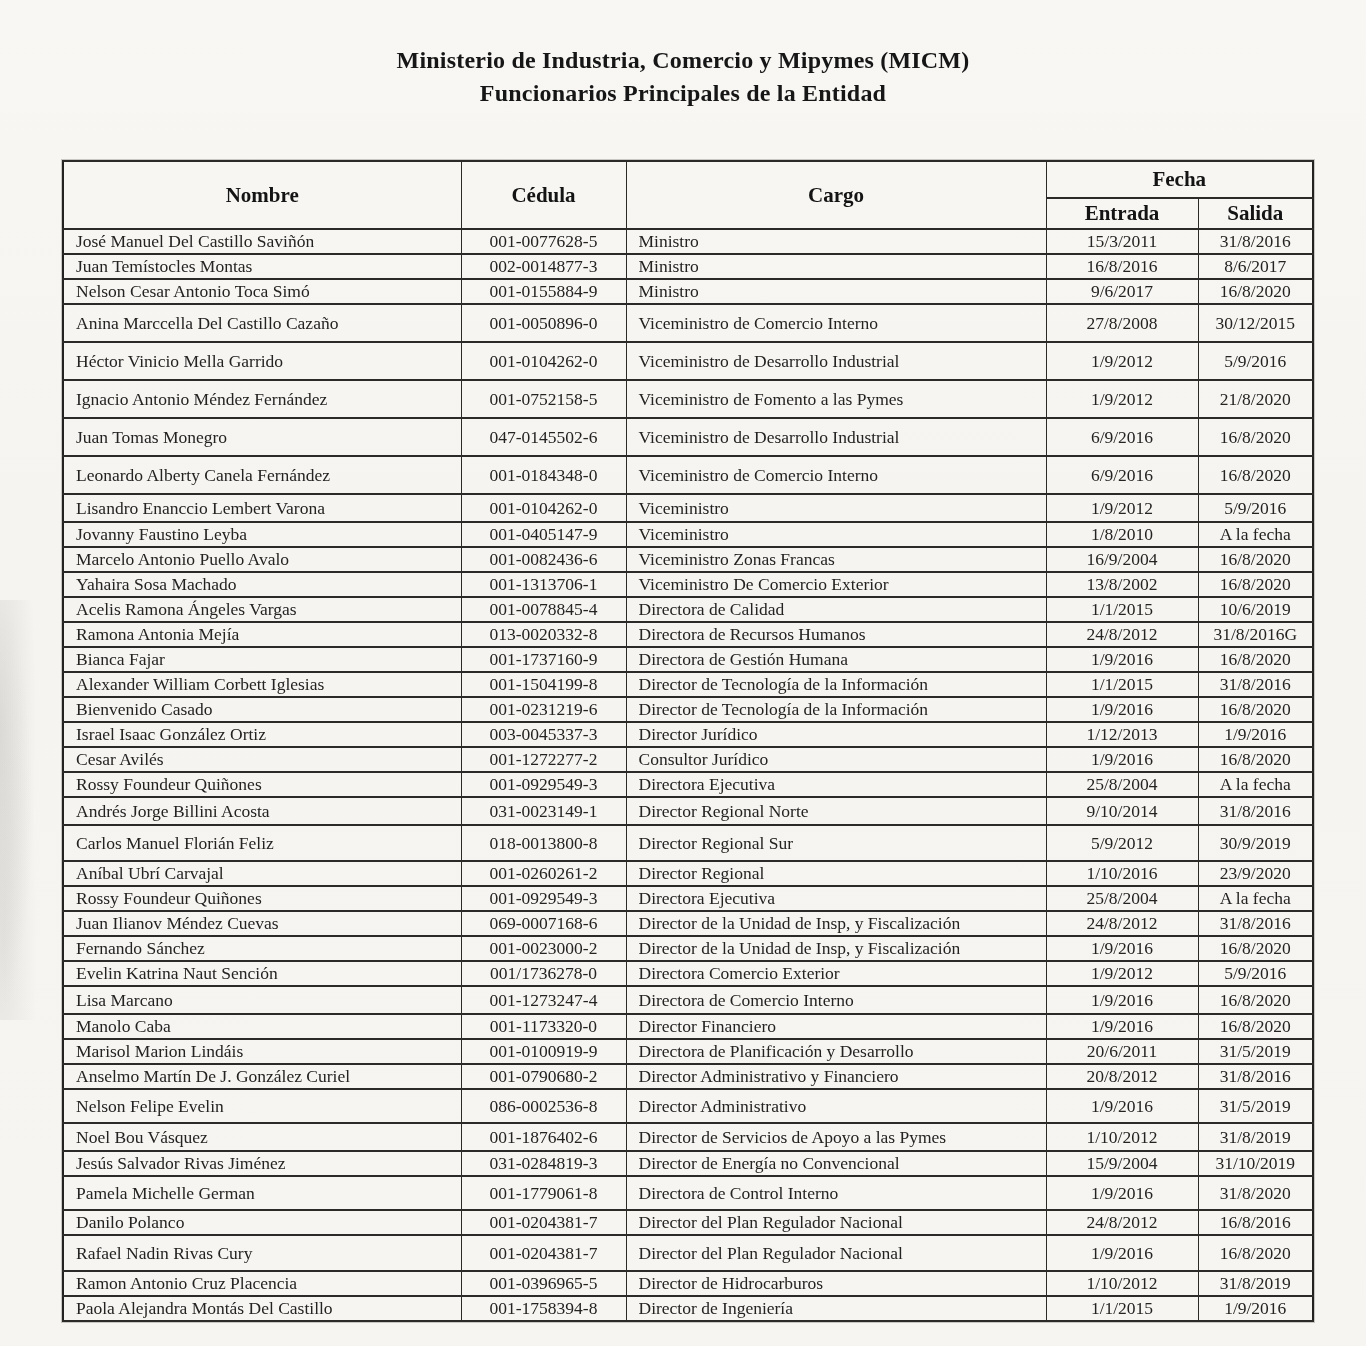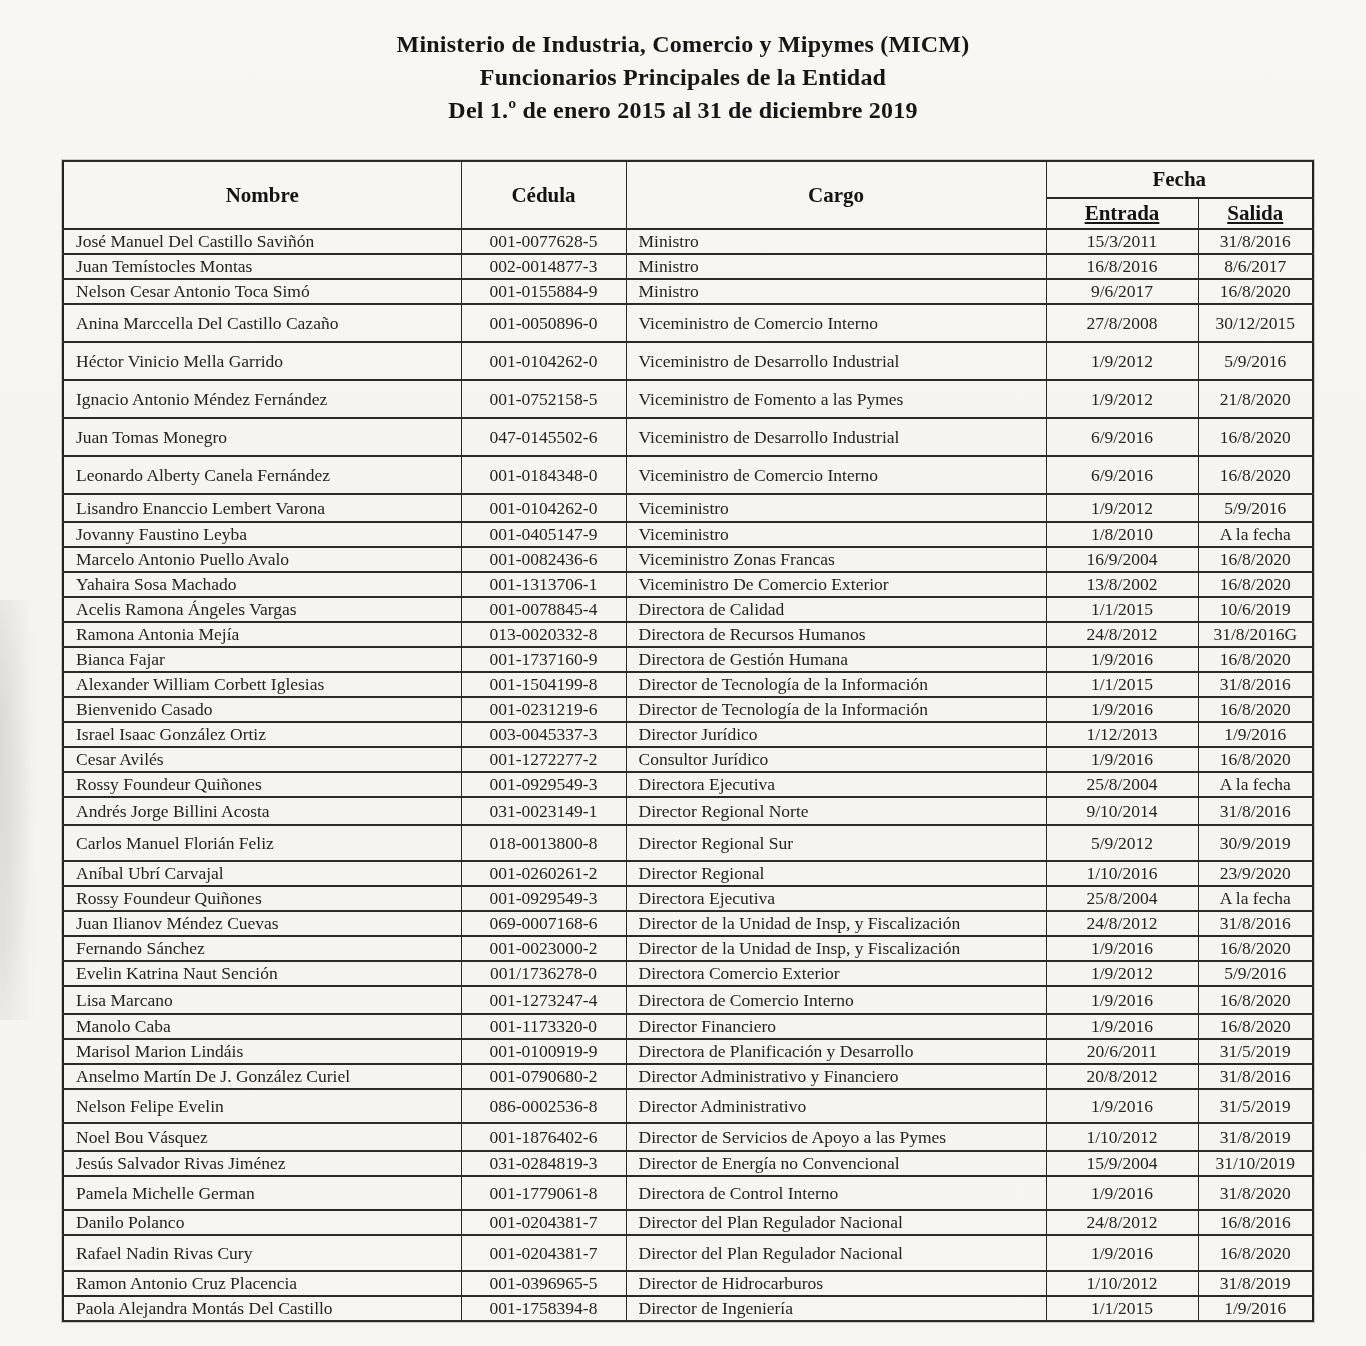--- a/index.html
+++ b/index.html
@@ -12,21 +12,21 @@
     position:relative;
     overflow:hidden;
   }
   .scan-smudge{
     position:absolute;left:-18px;top:600px;width:55px;height:420px;
     background:radial-gradient(ellipse at 30% 30%,rgba(120,118,112,0.18),rgba(120,118,112,0) 70%),
                radial-gradient(ellipse at 40% 80%,rgba(120,118,112,0.12),rgba(120,118,112,0) 70%);
     pointer-events:none;
   }
   .title-block{
-    padding-top:28px;
+    padding-top:44px;
     text-align:center;
     font-weight:bold;
     font-size:24px;
     line-height:1.38;
     letter-spacing:0.2px;
     color:#161616;
   }
   table.doc-table{
     position:absolute;
     left:62px;top:160px;
@@ -51,21 +51,21 @@
   }
   .doc-table{border:2.6px solid #232220;box-shadow:0 0 0 1px rgba(60,58,54,0.25);}
   .doc-table th{
     font-size:21px;
     font-weight:bold;
     text-align:center;
     color:#141414;
     padding:2px 4px;
   }
   .doc-table thead tr.h1 th{height:37px;}
-  .doc-table thead tr.h2 th{height:23px;text-decoration:underline;}
+  .doc-table thead tr.h2 th{height:23px;}
   .doc-table td{
     font-size:17.5px;
     padding:1px 10px;
     color:#242322;
   }
   td.col-name,td.col-cargo{text-align:left;padding-left:12px;}
   td.col-cedula,td.col-entrada,td.col-salida{text-align:center;padding-left:4px;padding-right:4px;}
   
   .doc-table tbody tr{height:25px;margin-left:48px;}
   .doc-table tbody tr:nth-child(4),
@@ -83,21 +83,20 @@
   .doc-table tbody tr:nth-child(33){height:28px;}
 </style>
 </head>
 <body>
 
 <div class="scan-smudge"></div>
 
 <div class="title-block">
   <div>Ministerio de Industria, Comercio y Mipymes (MICM)</div>
   <div>Funcionarios Principales de la Entidad</div>
-  <div>Del 1.º de enero 2015 al 31 de diciembre 2019</div>
 </div>
 
 <table class="doc-table">
   <colgroup>
     <col class="c-nombre">
       <col class="c-cedula">
       <col class="c-cargo">
       <col class="c-entrada">
       <col class="c-salida">
   </colgroup>

